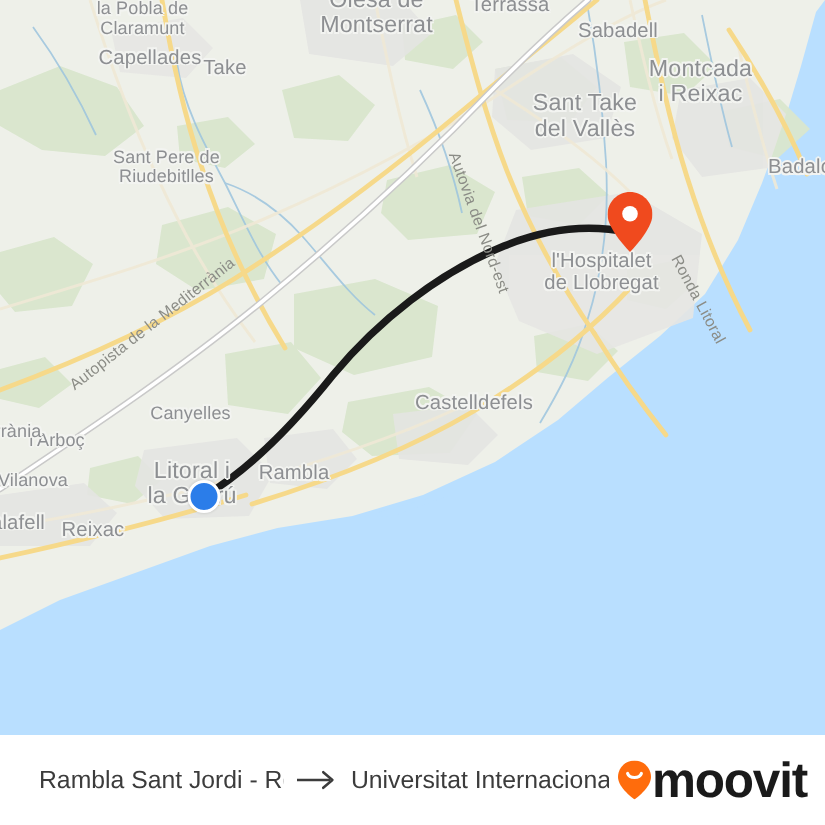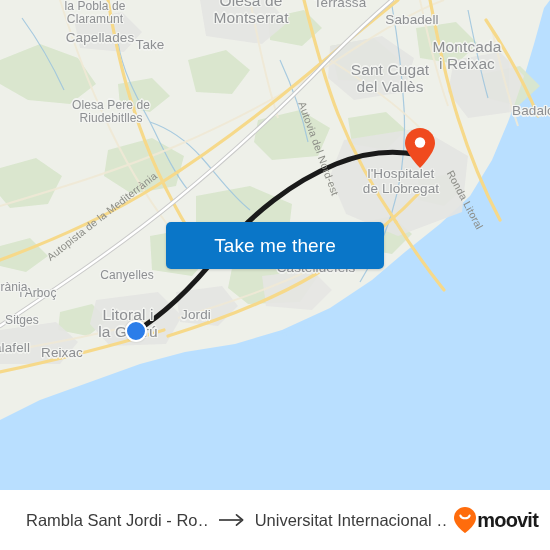--- a/index.html
+++ b/index.html
@@ -163,21 +163,21 @@
     flex: 0 0 auto;
     display: block;
   }
   #moovit-logo {
     flex: 0 0 auto;
     display: flex;
     align-items: center;
     margin-left: 6px;
   }
   #moovit-wordmark {
-    font-size: 20px;
+    font-size: 33px;
     font-weight: bold;
     color: #1a1a1a;
     letter-spacing: -0.8px;
     margin-left: 1px;
   }
 </style>
 </head>
 <body>
 
 <div id="app">
@@ -275,35 +275,35 @@
 
     <div id="place-labels">
         <div class="map-label sz-sm" style="left: 95px; top: 13px;">la Pobla de
 Claramunt</div>
         <div class="map-label sz-lg" style="left: 251px; top: 9px;">Olesa de
 Montserrat</div>
         <div class="map-label sz-md" style="left: 340px; top: 3px;">Terrassa</div>
         <div class="map-label sz-md" style="left: 100px; top: 38px;">Capellades</div>
         <div class="map-label sz-md" style="left: 150px; top: 45px;">Take</div>
         <div class="map-label sz-md" style="left: 412px; top: 20px;">Sabadell</div>
-        <div class="map-label sz-lg" style="left: 390px; top: 78px;">Sant Cugat
+        <div class="map-label sz-lg" style="left: 390px; top: 78px;">Sant Take
 del Vallès</div>
         <div class="map-label sz-lg" style="left: 467px; top: 55px;">Montcada
 i Reixac</div>
         <div class="map-label sz-md" style="left: 511px; top: 111px; margin-left: 30px;">Badalona</div>
-        <div class="map-label sz-sm" style="left: 111px; top: 112px;">Olesa Pere de
+        <div class="map-label sz-sm" style="left: 111px; top: 112px;">Sant Pere de
 Riudebitlles</div>
         <div class="map-label sz-md" style="left: 401px; top: 181px;">l'Hospitalet
 de Llobregat</div>
         <div class="map-label sz-sm" style="left: 127px; top: 276px;">Canyelles</div>
         <div class="map-label sz-sm" style="left: 38px; top: 294px;">l'Arboç</div>
-        <div class="map-label sz-sm" style="left: 22px; top: 321px;">Sitges</div>
+        <div class="map-label sz-sm" style="left: 22px; top: 321px;">Vilanova</div>
         <div class="map-label sz-lg" style="left: 128px; top: 323px;">Litoral i
 la Geltrú</div>
-        <div class="map-label sz-md" style="left: 196px; top: 315px;">Jordi</div>
+        <div class="map-label sz-md" style="left: 196px; top: 315px;">Rambla</div>
         <div class="map-label sz-md" style="left: 62px; top: 353px;">Reixac</div>
         <div class="map-label sz-md" style="left: 12px; top: 348px;">alafell</div>
         <div class="map-label sz-md" style="left: 316px; top: 268px;">Castelldefels</div>
         <div class="map-label sz-sm" style="left: 12px; top: 288px;">rrània</div>
       </div>
 
     <div id="road-labels">
         <div class="road-label" style="left: 48px; top: 252px; transform: rotate(-38deg);">Autopista de la Mediterrània</div>
         <div class="road-label" style="left: 302px; top: 96px; transform: rotate(70deg);">Autovia del Nord-est</div>
         <div class="road-label" style="left: 450px; top: 165px; transform: rotate(62deg);">Ronda Litoral</div>
@@ -311,21 +311,20 @@
 
     <div id="origin-dot"></div>
 
     <div id="destination-marker">
       <svg width="30" height="40" viewBox="0 0 30 40">
         <path d="M15 0 C6.7 0 0 6.7 0 15 C0 25 15 40 15 40 C15 40 30 25 30 15 C30 6.7 23.3 0 15 0 Z" fill="#f04a1e"></path>
         <circle cx="15" cy="14.5" r="5.2" fill="#ffffff"></circle>
       </svg>
     </div>
 
-    <button id="take-me-there-button">Take me there</button>
 
   </div>
 
   <div id="footer-bar">
     <div id="route-summary">
       <span class="route-endpoint" id="route-origin-label">Rambla Sant Jordi - Ro…</span>
 
       <svg id="route-arrow-icon" width="27" height="14" viewBox="0 0 27 14">
         <path d="M0 7 H22" stroke="#3c3c3c" stroke-width="1.7" fill="none"></path>
         <path d="M17.5 1.8 L23.6 7 L17.5 12.2" stroke="#3c3c3c" stroke-width="1.7" fill="none" stroke-linecap="round" stroke-linejoin="round"></path>

